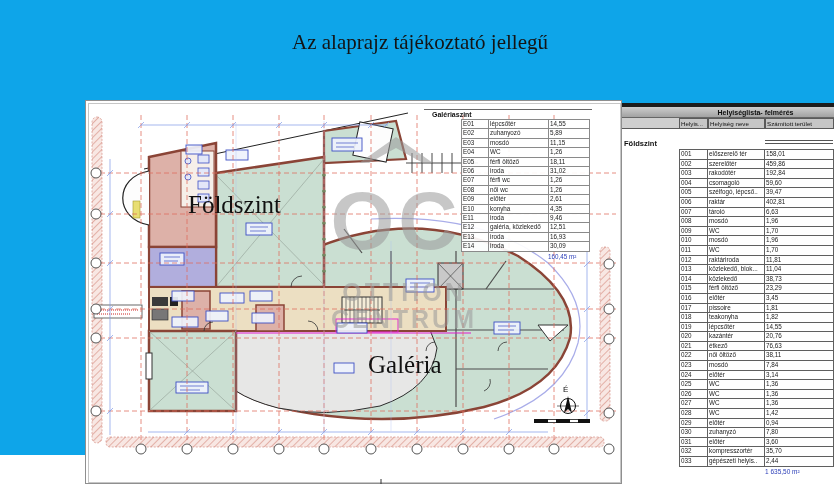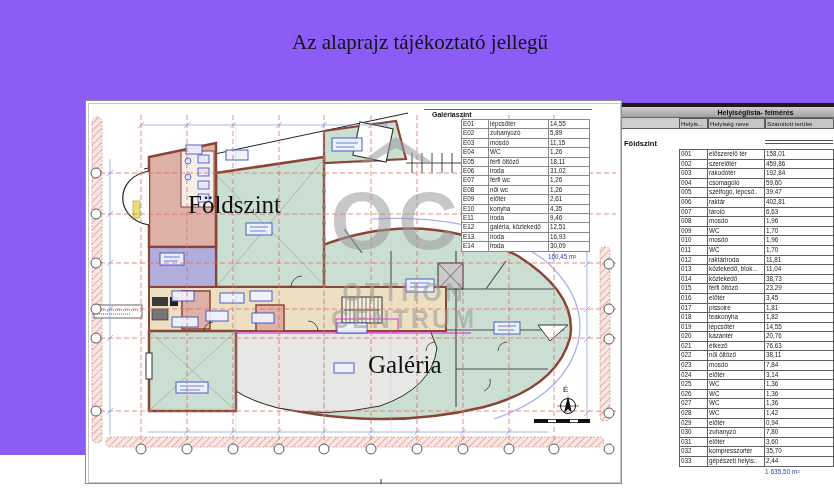--- a/index.html
+++ b/index.html
@@ -1,18 +1,18 @@
 <!DOCTYPE html>
 <html><head>
 <meta charset="utf-8">
 <style>
   * { margin:0; padding:0; box-sizing:border-box; }
   html,body { width:834px; height:500px; background:#fff; overflow:hidden;
               font-family:"Liberation Sans", sans-serif; color:#1a1a1a; }
-  #stage { position:relative; width:834px; height:455px; background:#8b5cf6; }
+  #stage { position:relative; width:834px; height:455px; background:#0ea5e9; }
 
   
   #main-title { position:absolute; left:190px; top:30px; width:460px; text-align:center;
                 font-family:"Liberation Serif", serif; font-size:21px; color:#141414; }
 
   
   #plan-panel { position:absolute; left:85px; top:100px; width:537px; height:384px;
                 background:#fff; border:1px solid #8f8f8f; }
   #plan-panel svg { position:absolute; left:0; top:0; }
 

